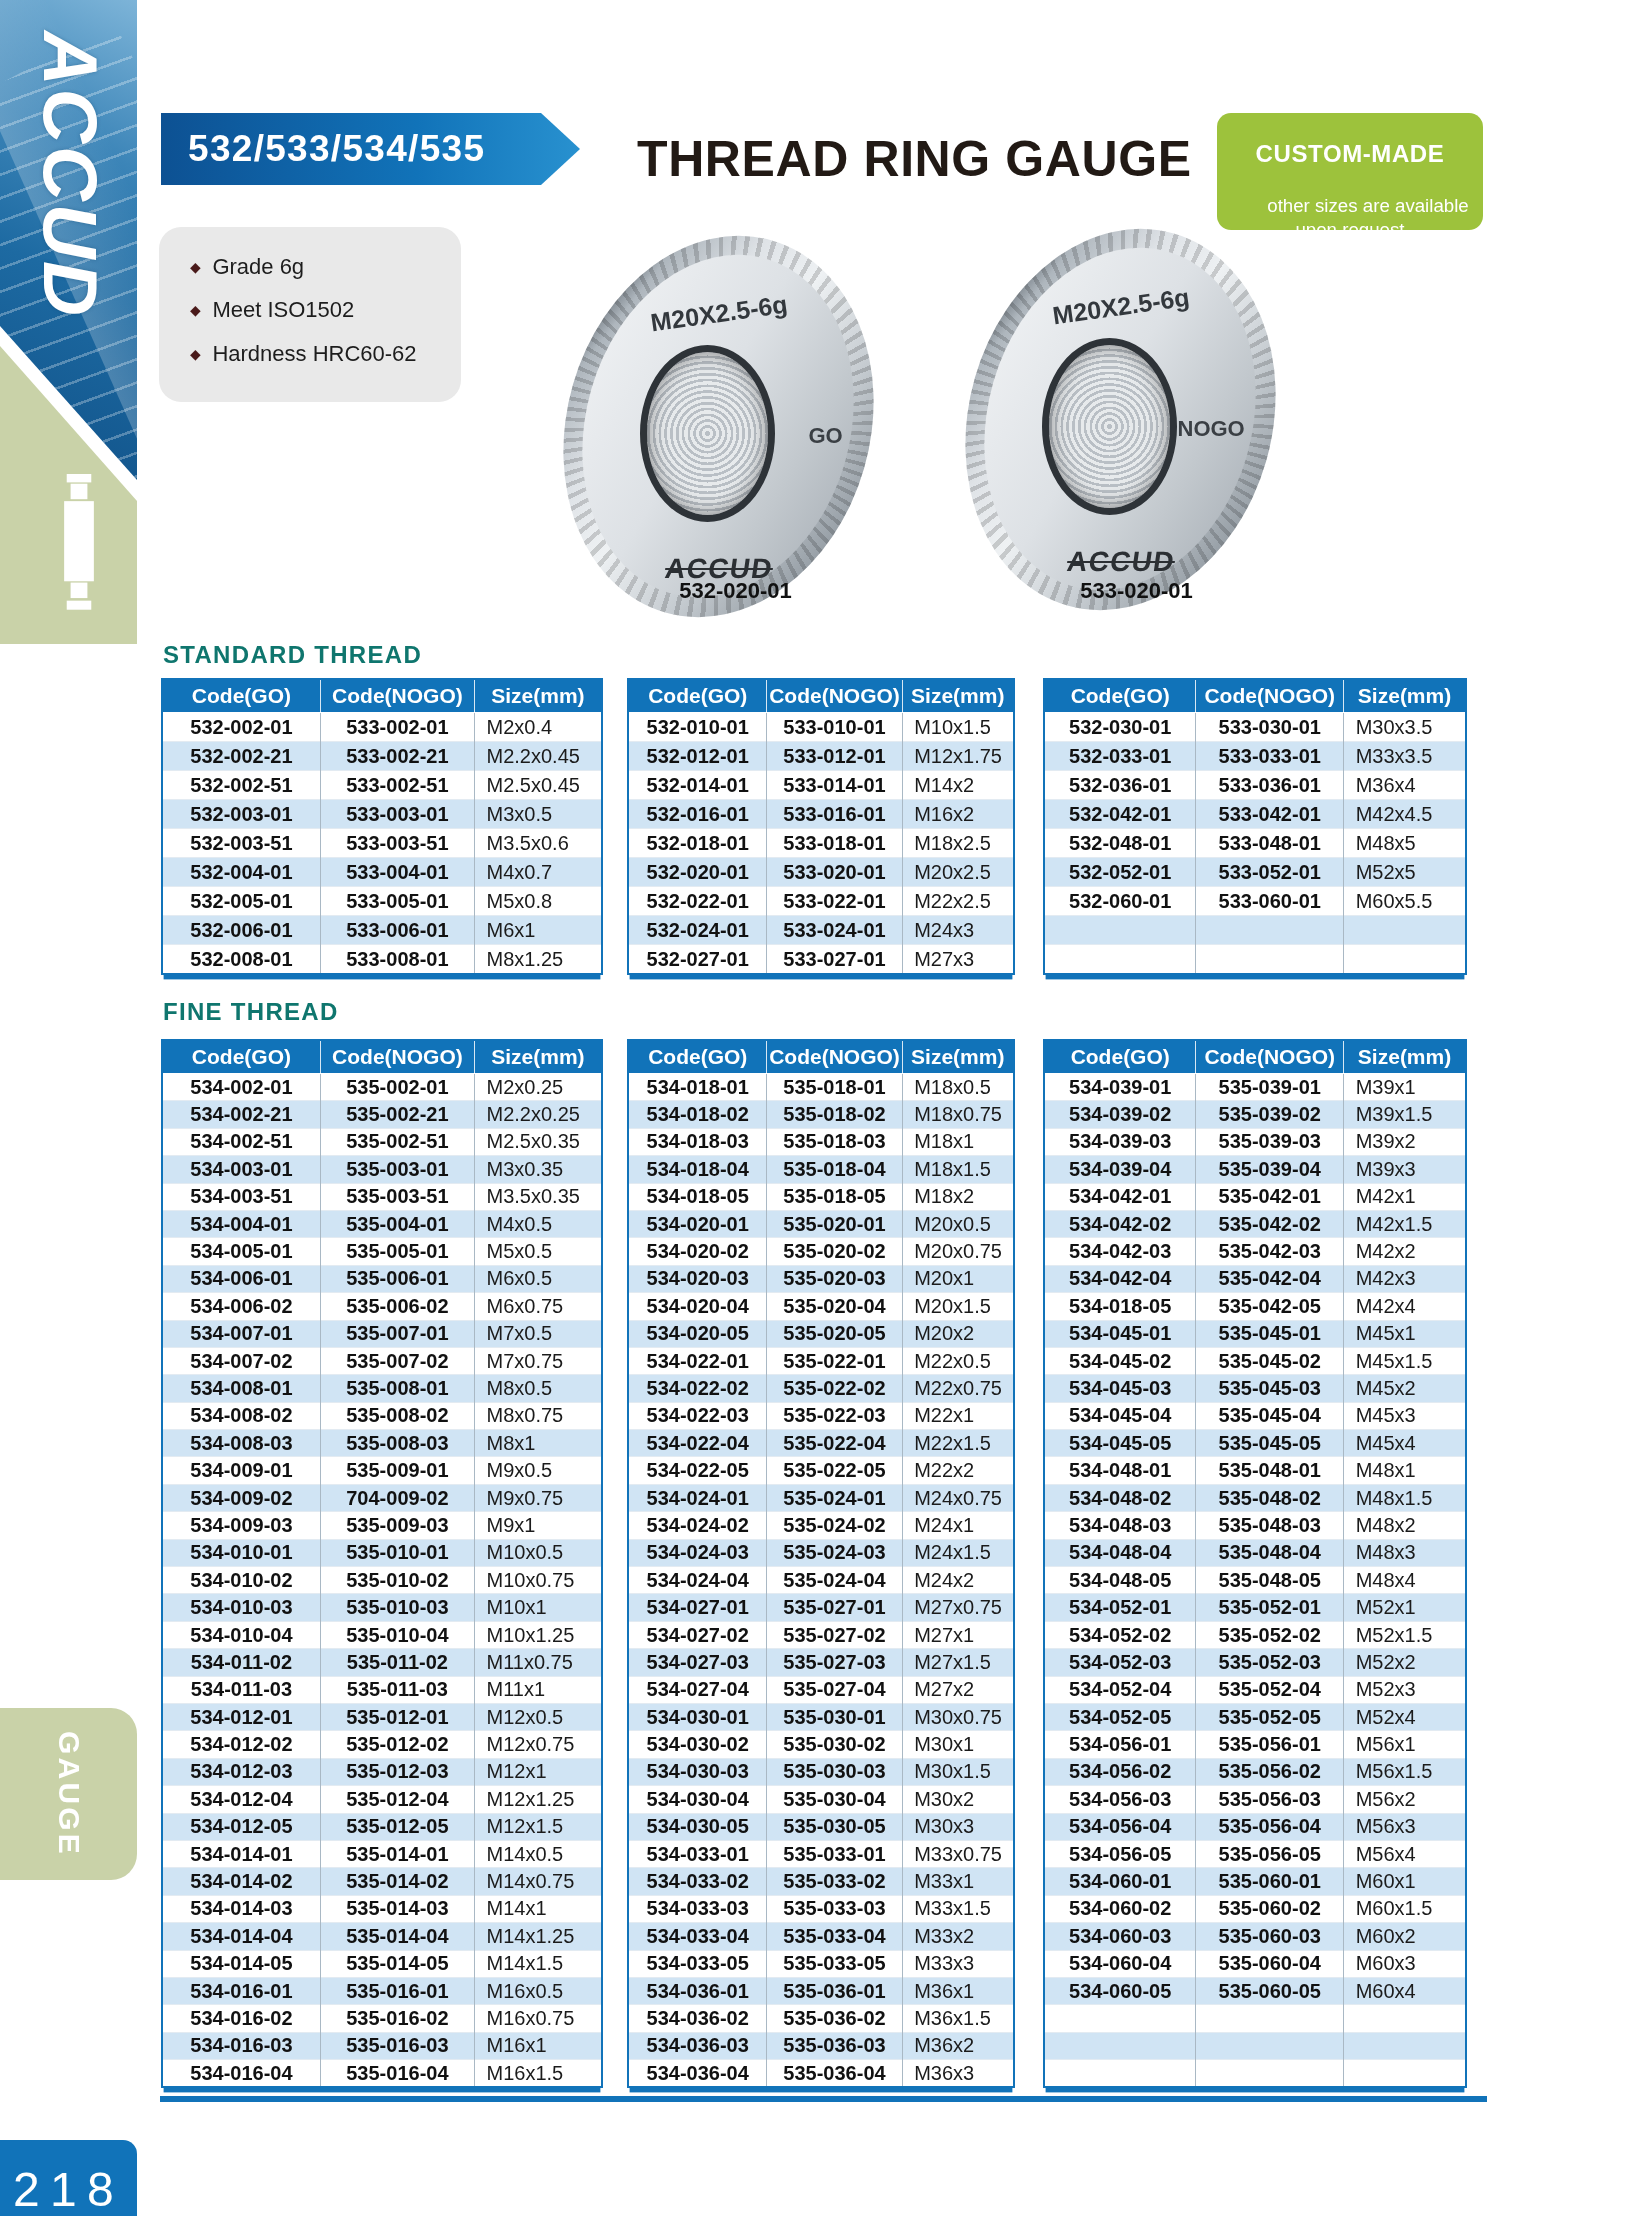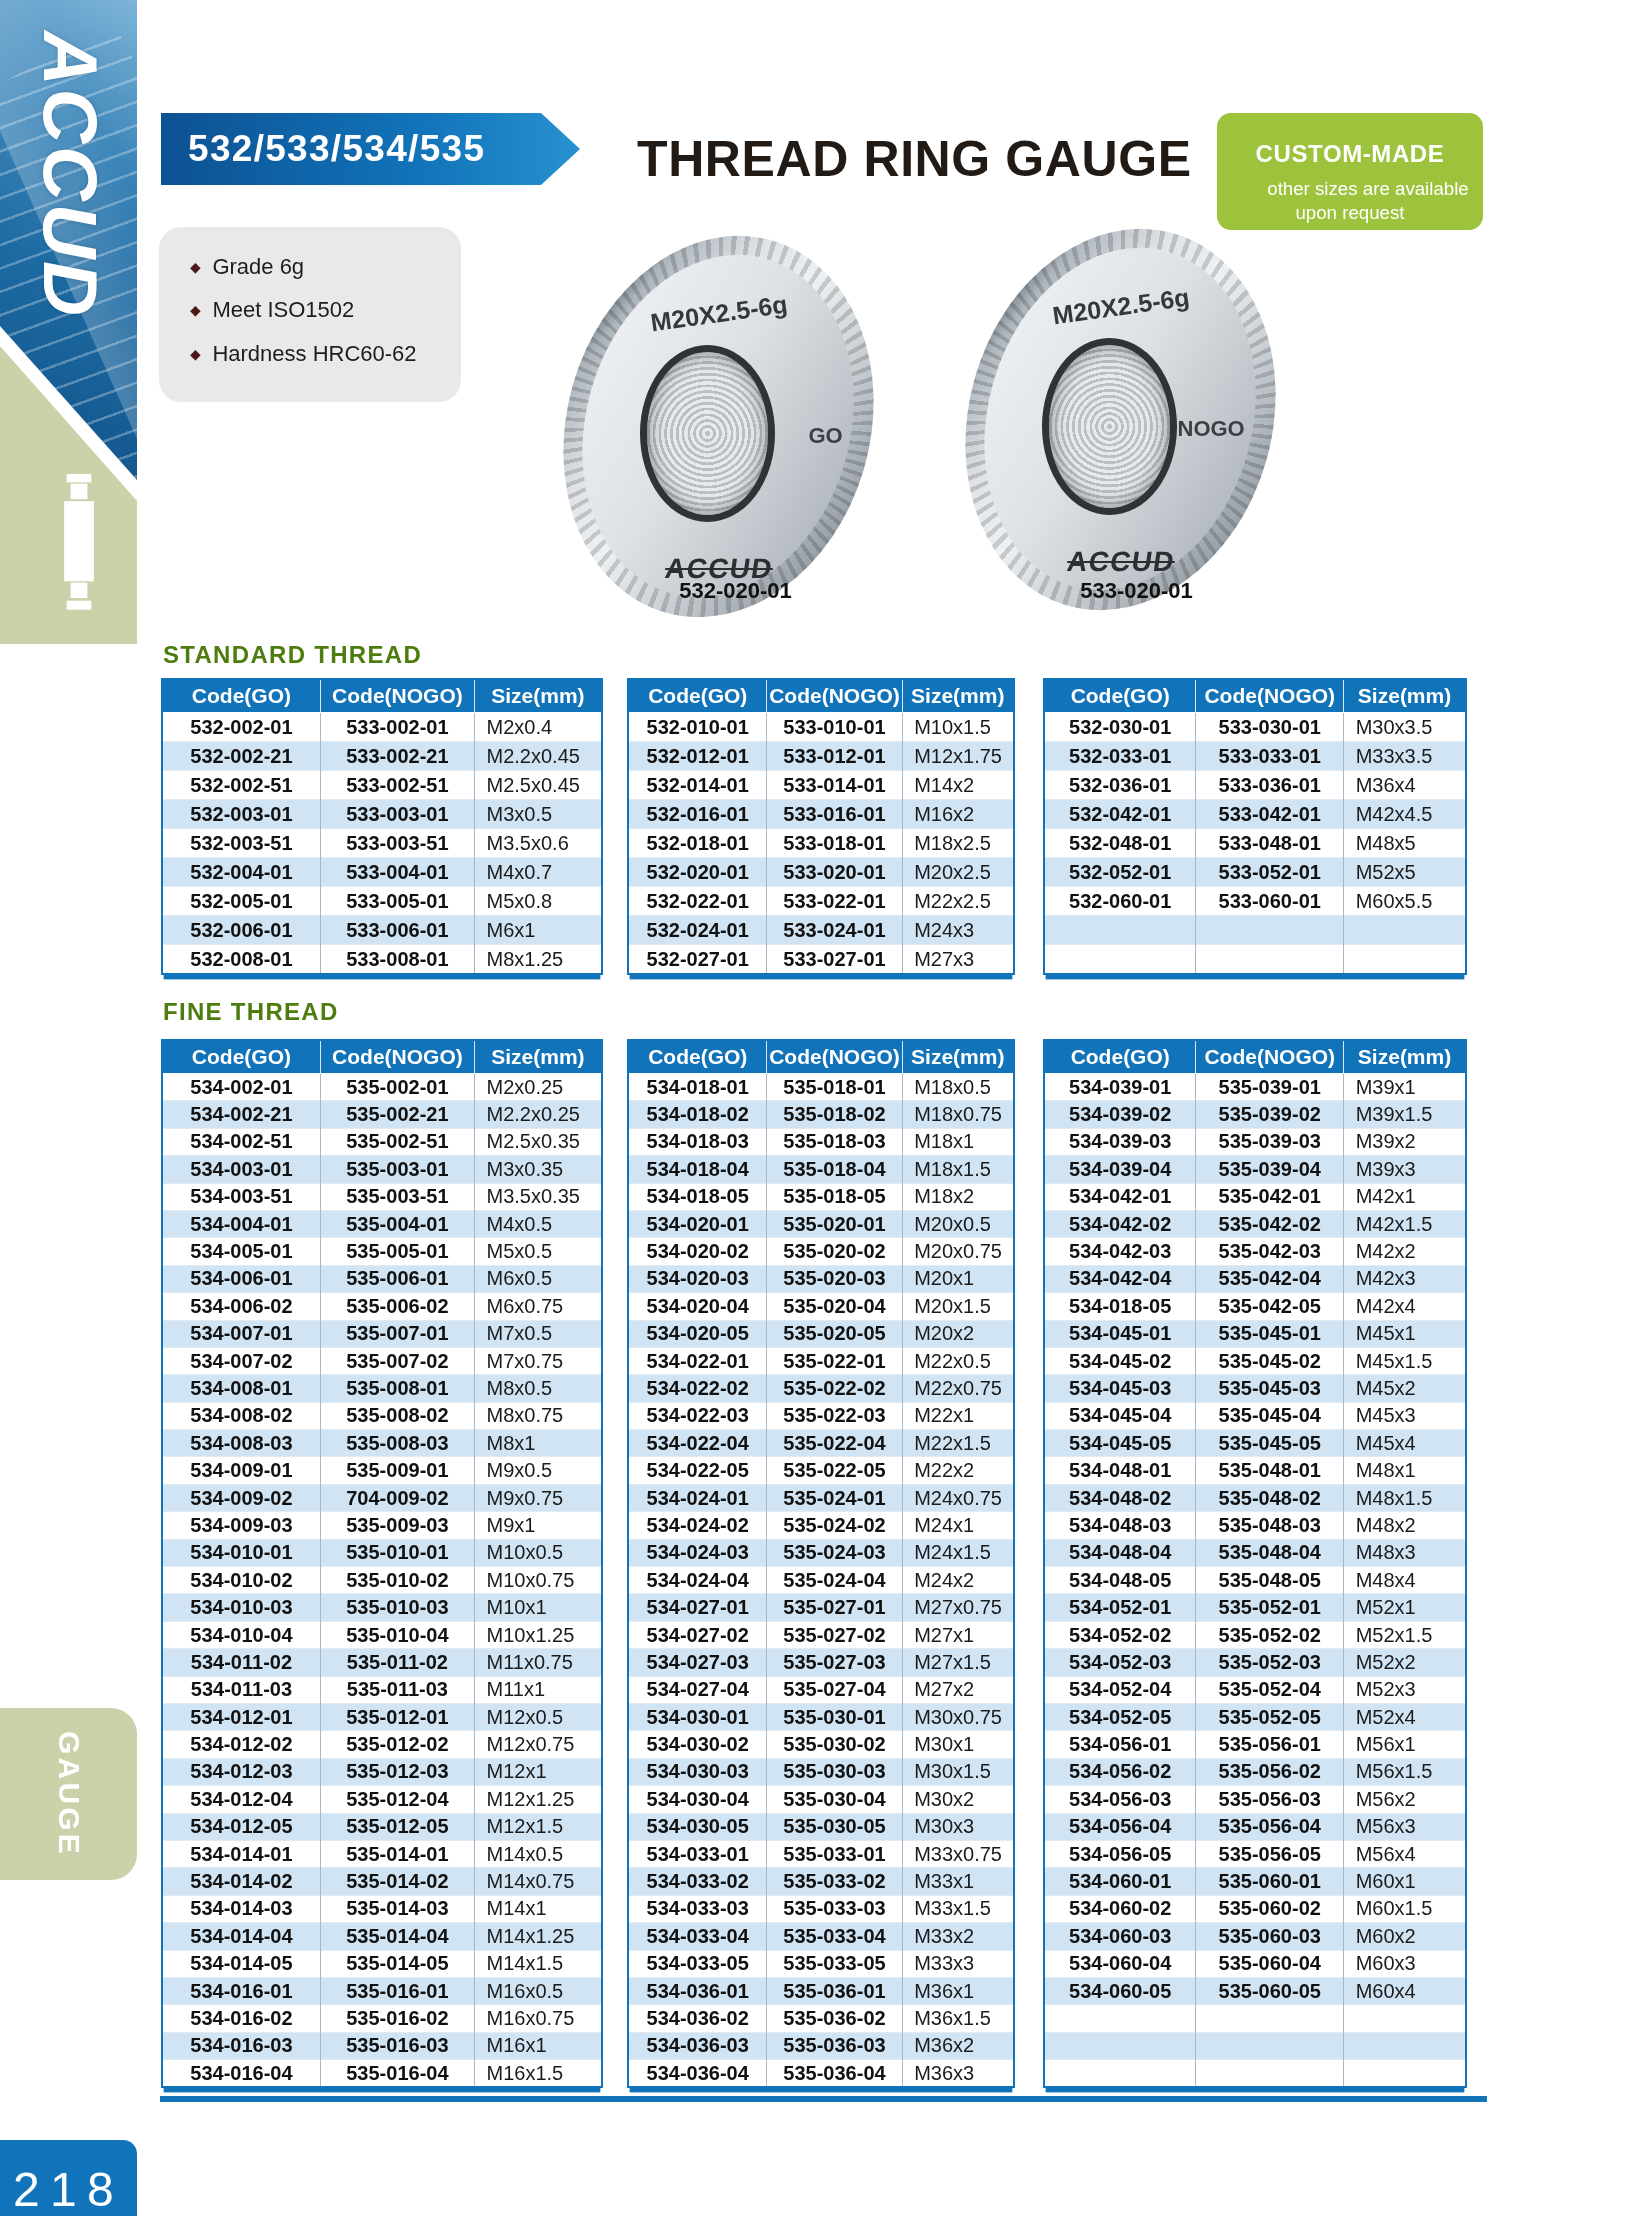--- a/index.html
+++ b/index.html
@@ -65,21 +65,21 @@
   .page-title{
     position:absolute;left:637px;top:130px;margin:0;
     font-size:50px;font-weight:bold;color:#221a15;letter-spacing:0.6px;
   }
   .badge{
     position:absolute;left:1217px;top:113px;width:266px;height:117px;
     background:#9dc23c;border-radius:14px;color:#ffffff;text-align:center;
   }
   .badge-title{margin-top:27px;font-size:24px;font-weight:bold;letter-spacing:0.6px;}
   .badge-line{font-size:18.7px;line-height:24px;}
-  .badge-line.first{margin-top:9px;padding-left:36px;}
+  .badge-line.first{margin-top:26px;padding-left:36px;}
   
   .features{
     position:absolute;left:159px;top:227px;width:302px;height:175px;
     background:#e9e9e9;border-radius:22px;
   }
   .features ul{list-style:none;margin:0;padding:27px 0 0 31px;}
   .features li{font-size:22px;color:#1d1d1d;margin-bottom:17.4px;display:flex;align-items:center;}
   .bullet{color:#4a1a1a;font-size:14px;margin-right:11.6px;}
   
   .ring{position:absolute;width:303px;height:387px;}
@@ -115,21 +115,21 @@
     position:absolute;left:50%;bottom:9%;transform:translate(-50%,0) skewX(-8deg);
     font-size:28px;font-weight:bold;color:#2b2f33;letter-spacing:1.3px;
     text-decoration:line-through;
   }
   .ring-caption{
     position:absolute;width:161px;text-align:center;
     font-size:22px;font-weight:bold;color:#111111;
   }
   
   .section-title{
-    position:absolute;margin:0;font-size:24px;font-weight:bold;color:#4d7c0f;letter-spacing:1.3px;
+    position:absolute;margin:0;font-size:24px;font-weight:bold;color:#0f766e;letter-spacing:1.3px;
   }
   
   table.data-table{
     position:absolute;border-collapse:collapse;table-layout:fixed;
     border:2.6px solid #1173b9;background:#ffffff;
     box-shadow:0 7px 0 -2.6px #1173b9;
   }
   table.data-table col.c1{width:36%;}
   table.data-table col.c2{width:35%;}
   table.data-table col.c3{width:29%;}

